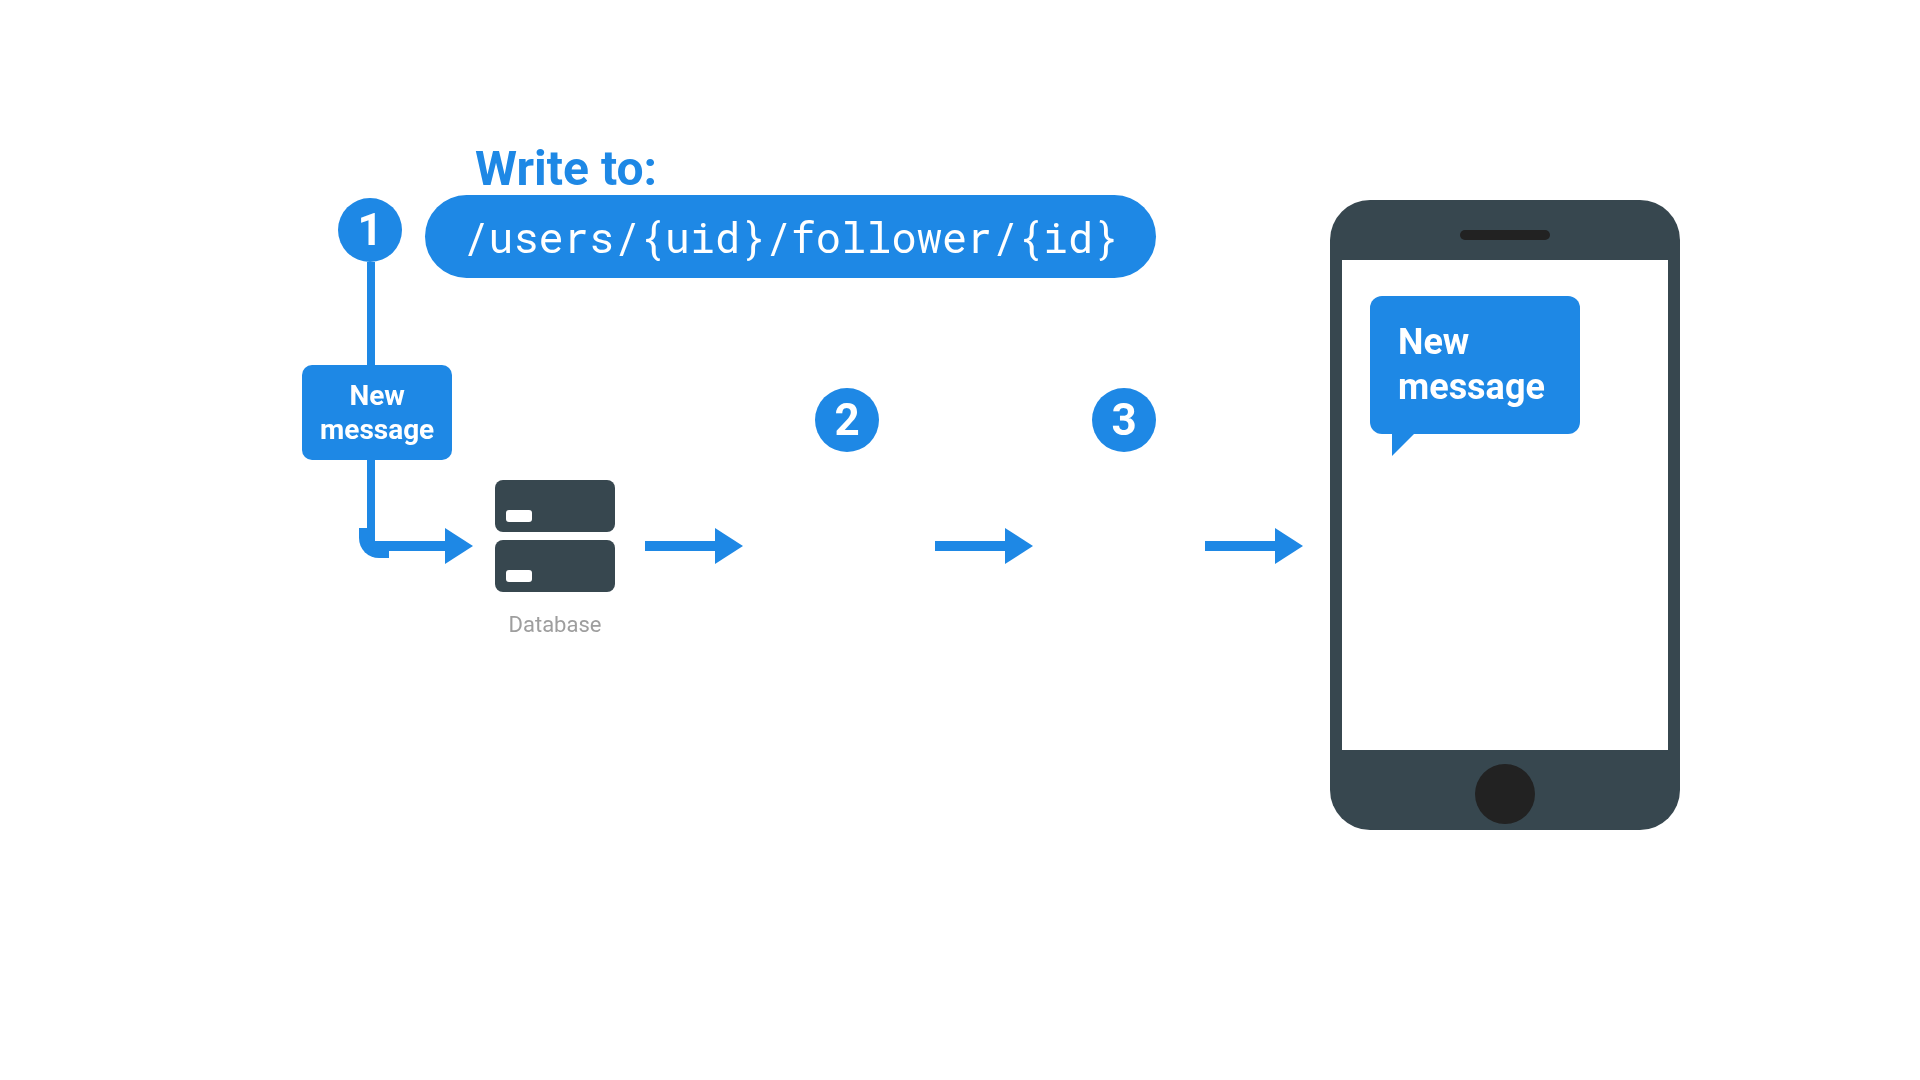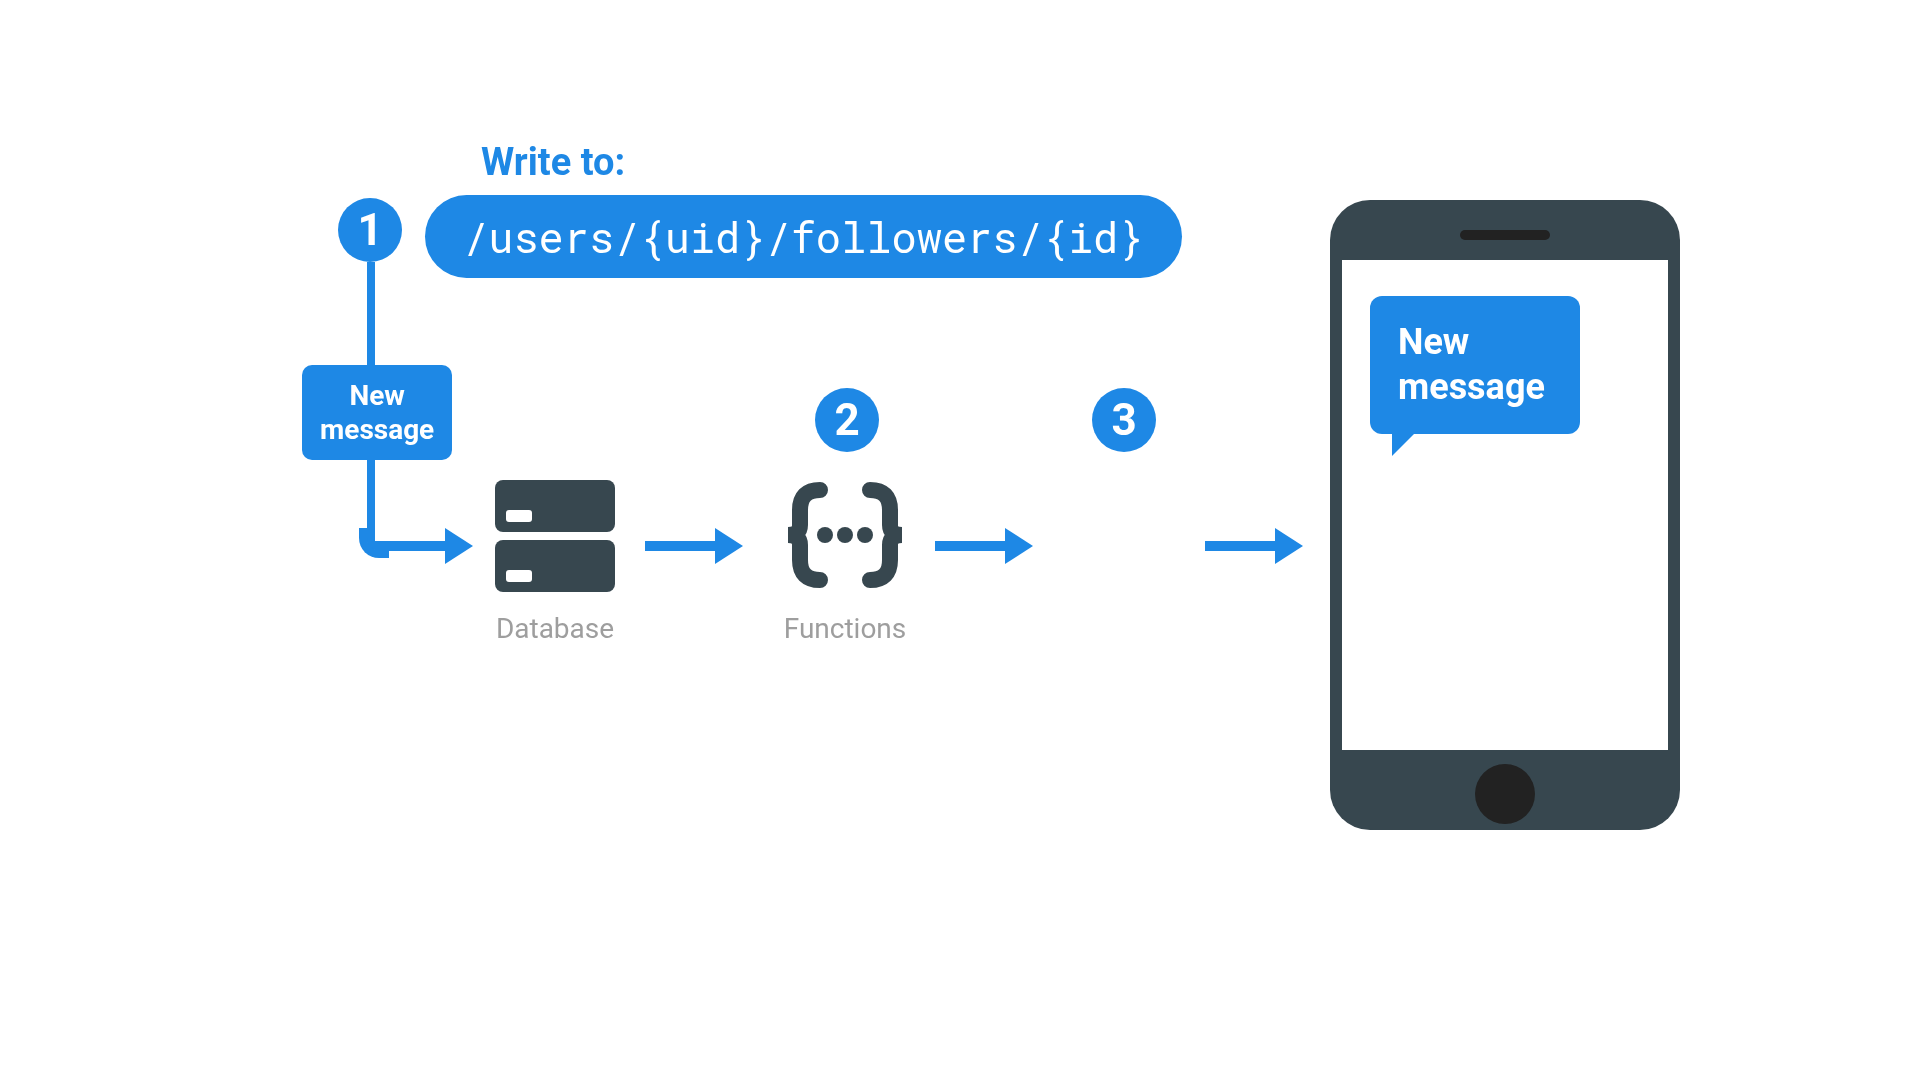--- a/index.html
+++ b/index.html
@@ -14,24 +14,24 @@
     position: absolute;
     top: 150px;
     left: 50%;
     transform: translateX(-50%);
     width: 1440px;
     height: 810px;
   }
   .write-label {
     position: absolute;
     top: -10px;
-    left: 241px;
+    left: 235px;
     color: #1e88e5;
     font-weight: 700;
-    font-size: 38px;
+    font-size: 48px;
   }
   .path-pill {
     position: absolute;
     top: 45px;
     left: 185px;
     background: #1e88e5;
     color: #fff;
     font-family: 'Roboto Mono', 'Menlo', 'Consolas', monospace;
     font-size: 42px;
     padding: 14px 38px;
@@ -107,21 +107,21 @@
     border-bottom-left-radius: 20px;
   }
   .svc-icon {
     position: absolute;
     width: 150px;
     text-align: center;
   }
   .svc-icon .caption {
     margin-top: 8px;
     color: #9e9e9e;
-    font-size: 28px;
+    font-size: 22px;
   }
   .svc-db { top: 320px; left: 240px; }
   .svc-fn { top: 320px; left: 530px; }
   .svc-fcm { top: 320px; left: 810px; }
   .phone {
     position: absolute;
     top: 50px;
     left: 1090px;
     width: 350px;
     height: 630px;
@@ -171,21 +171,21 @@
     border-right: 28px solid transparent;
   }
 </style>
 </head>
 <body>
 
 <div class="canvas">
 
   <div class="write-label">Write to:</div>
 
-  <div class="path-pill">/users/{uid}/followers/{id}</div>
+  <div class="path-pill">/users/{uid}/follower/{id}</div>
 
   <div class="step-badge step1">1</div>
   <div class="step-badge step2">2</div>
   <div class="step-badge step3">3</div>
 
   <div class="connector-line line1"></div>
 
   <div class="new-follower-box">
     <div>New</div>
     <div>message</div>
@@ -214,30 +214,20 @@
   <div class="svc-icon svc-db">
     <svg width="150" height="130" viewBox="0 0 150 130">
       <rect x="15" y="10" width="120" height="52" rx="8" fill="#37474f"></rect>
       <rect x="26" y="40" width="26" height="12" rx="3" fill="#fff"></rect>
       <rect x="15" y="70" width="120" height="52" rx="8" fill="#37474f"></rect>
       <rect x="26" y="100" width="26" height="12" rx="3" fill="#fff"></rect>
     </svg>
     <div class="caption">Database</div>
   </div>
 
-  <div class="svc-icon svc-fn">
-    <svg width="150" height="130" viewBox="0 0 150 130">
-      <path d="M50 20 Q30 20 30 40 L30 55 Q30 65 18 65 Q30 65 30 75 L30 90 Q30 110 50 110" stroke="#37474f" stroke-width="16" fill="none" stroke-linecap="round"></path>
-      <path d="M100 20 Q120 20 120 40 L120 55 Q120 65 132 65 Q120 65 120 75 L120 90 Q120 110 100 110" stroke="#37474f" stroke-width="16" fill="none" stroke-linecap="round"></path>
-      <circle cx="55" cy="65" r="8" fill="#37474f"></circle>
-      <circle cx="75" cy="65" r="8" fill="#37474f"></circle>
-      <circle cx="95" cy="65" r="8" fill="#37474f"></circle>
-    </svg>
-    <div class="caption">Functions</div>
-  </div>
 
 
   <div class="phone">
     <div class="speaker"></div>
     <div class="screen">
       <div class="msg-bubble">
         <div>New</div>
         <div>message</div>
       </div>
     </div>

